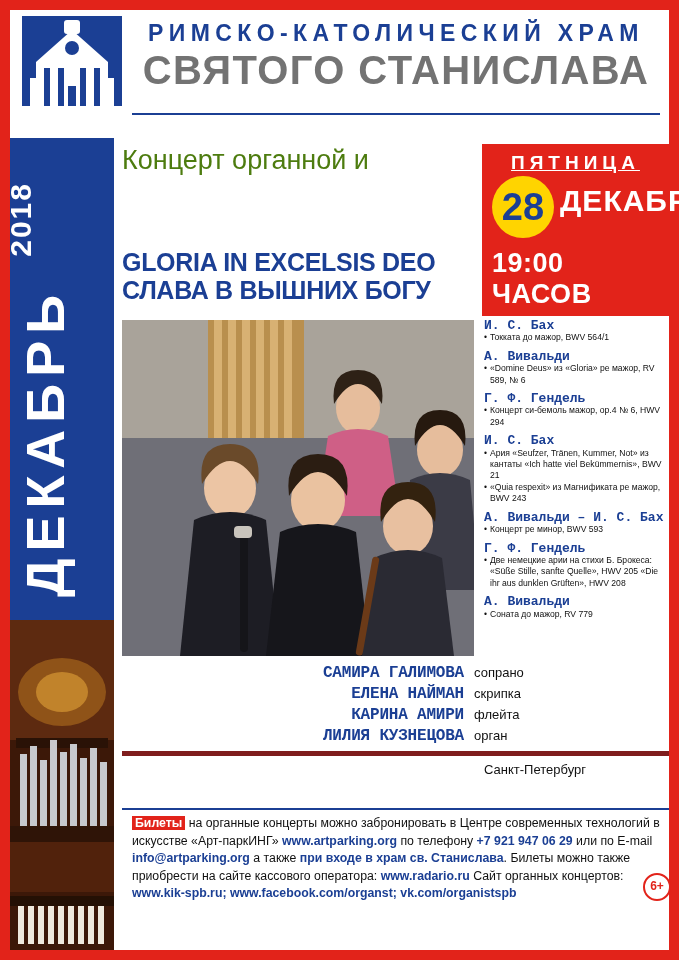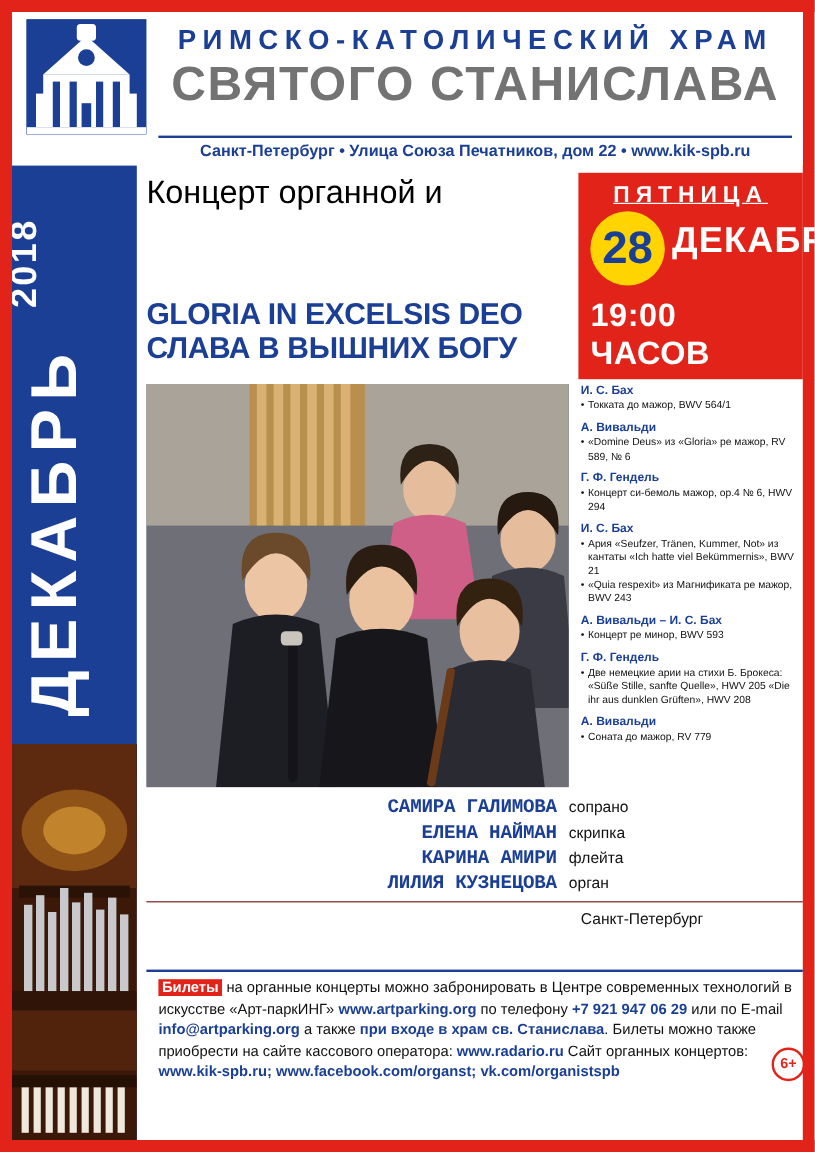--- a/index.html
+++ b/index.html
@@ -52,21 +52,21 @@
   }
   .organ-photo{
     position:absolute;left:0;bottom:0;width:104px;height:330px;
     background:linear-gradient(180deg,#2a1206 0%,#52210a 25%,#7a3410 55%,#3a1707 100%);
     overflow:hidden;
   }
 
   
   .title-wrap{position:absolute;left:122px;top:144px;width:352px;}
   .concert-title{
-    font-size:27px;color:#000000;line-height:32px;font-weight:normal;
+    font-size:27px;color:#4d7c0f;line-height:32px;font-weight:normal;
   }
   .gloria{
     position:absolute;left:122px;top:248px;width:352px;
     font-size:25px;font-weight:bold;color:#1b3f94;line-height:28px;letter-spacing:-0.3px;
   }
 
   
   .datebox{position:absolute;left:482px;top:144px;width:187px;height:172px;background:#e2231a;}
   .date-weekday{
     position:absolute;top:8px;left:0;width:187px;text-align:center;
@@ -87,34 +87,34 @@
 
   
   .photo{
     position:absolute;left:122px;top:320px;width:352px;height:336px;
     background:#7d7f86;overflow:hidden;
   }
 
   
   .programme{position:absolute;left:484px;top:320px;width:185px;font-size:8.6px;color:#111;line-height:11.4px;}
   .prog-item{margin-bottom:7px;}
-  .prog-composer{color:#1b3f94;font-weight:bold;font-size:10px;margin-bottom:1px;}
+  .prog-composer{color:#1b3f94;font-weight:bold;font-size:13px;margin-bottom:1px;font-family:Liberation Mono, monospace;}
   .prog-piece{padding-left:6px;position:relative;}
   .prog-piece:before{content:"•";position:absolute;left:0;top:0;color:#111;}
 
   
   .performers{position:absolute;left:122px;top:664px;width:547px;}
   .perf-row{display:flex;align-items:baseline;margin-bottom:3px;}
   .perf-name{
     width:352px;text-align:right;padding-right:10px;box-sizing:border-box;
     color:#1b3f94;font-weight:bold;font-size:16px;letter-spacing:-0.2px;font-family:Liberation Mono, monospace;
   }
   .perf-role{color:#111;font-size:13px;}
   .perf-city{
-    margin-top:6px;padding-top:6px;border-top:1px solid #7f1d1d;width:547px;box-sizing:border-box;
+    margin-top:6px;padding-top:6px;border-top:5px solid #7f1d1d;width:547px;box-sizing:border-box;
     text-align:left;padding-left:362px;font-size:13px;color:#111;
   }
 
   
   .footer{
     position:absolute;left:122px;top:815px;width:547px;
     font-size:12.3px;line-height:17.5px;color:#111;margin-left:10px;
   }
   .hl{background:#e2231a;color:#ffffff;font-weight:bold;padding:0 3px;}
   .blue{color:#1b3f94;font-weight:bold;}
@@ -150,21 +150,20 @@
         <rect x="72" y="52" width="6" height="38" fill="#1b3f94"></rect>
         <rect x="46" y="70" width="8" height="20" fill="#1b3f94"></rect>
         <rect x="0" y="90" width="100" height="6" fill="#ffffff"></rect>
       </svg>
     </div>
     <div class="head-texts">
       <div class="head-line1">РИМСКО-КАТОЛИЧЕСКИЙ ХРАМ</div>
       <div class="head-line2">СВЯТОГО СТАНИСЛАВА</div>
     </div>
     <div class="head-rule"></div>
-    <div class="head-line3">Санкт-Петербург  •  Улица Союза Печатников, дом 22  •  www.kik-spb.ru</div>
   </div>
 
   <div class="side-strip">
     <div class="side-year">2018</div>
     <div class="side-month">ДЕКАБРЬ</div>
     <div class="organ-photo">
       <svg width="104" height="330" viewBox="0 0 104 330">
         <rect x="0" y="0" width="104" height="330" fill="#3c1808"></rect>
         <rect x="0" y="0" width="104" height="120" fill="#5d2a10"></rect>
         <ellipse cx="52" cy="72" rx="44" ry="34" fill="#b8741f" opacity="0.55"></ellipse>

